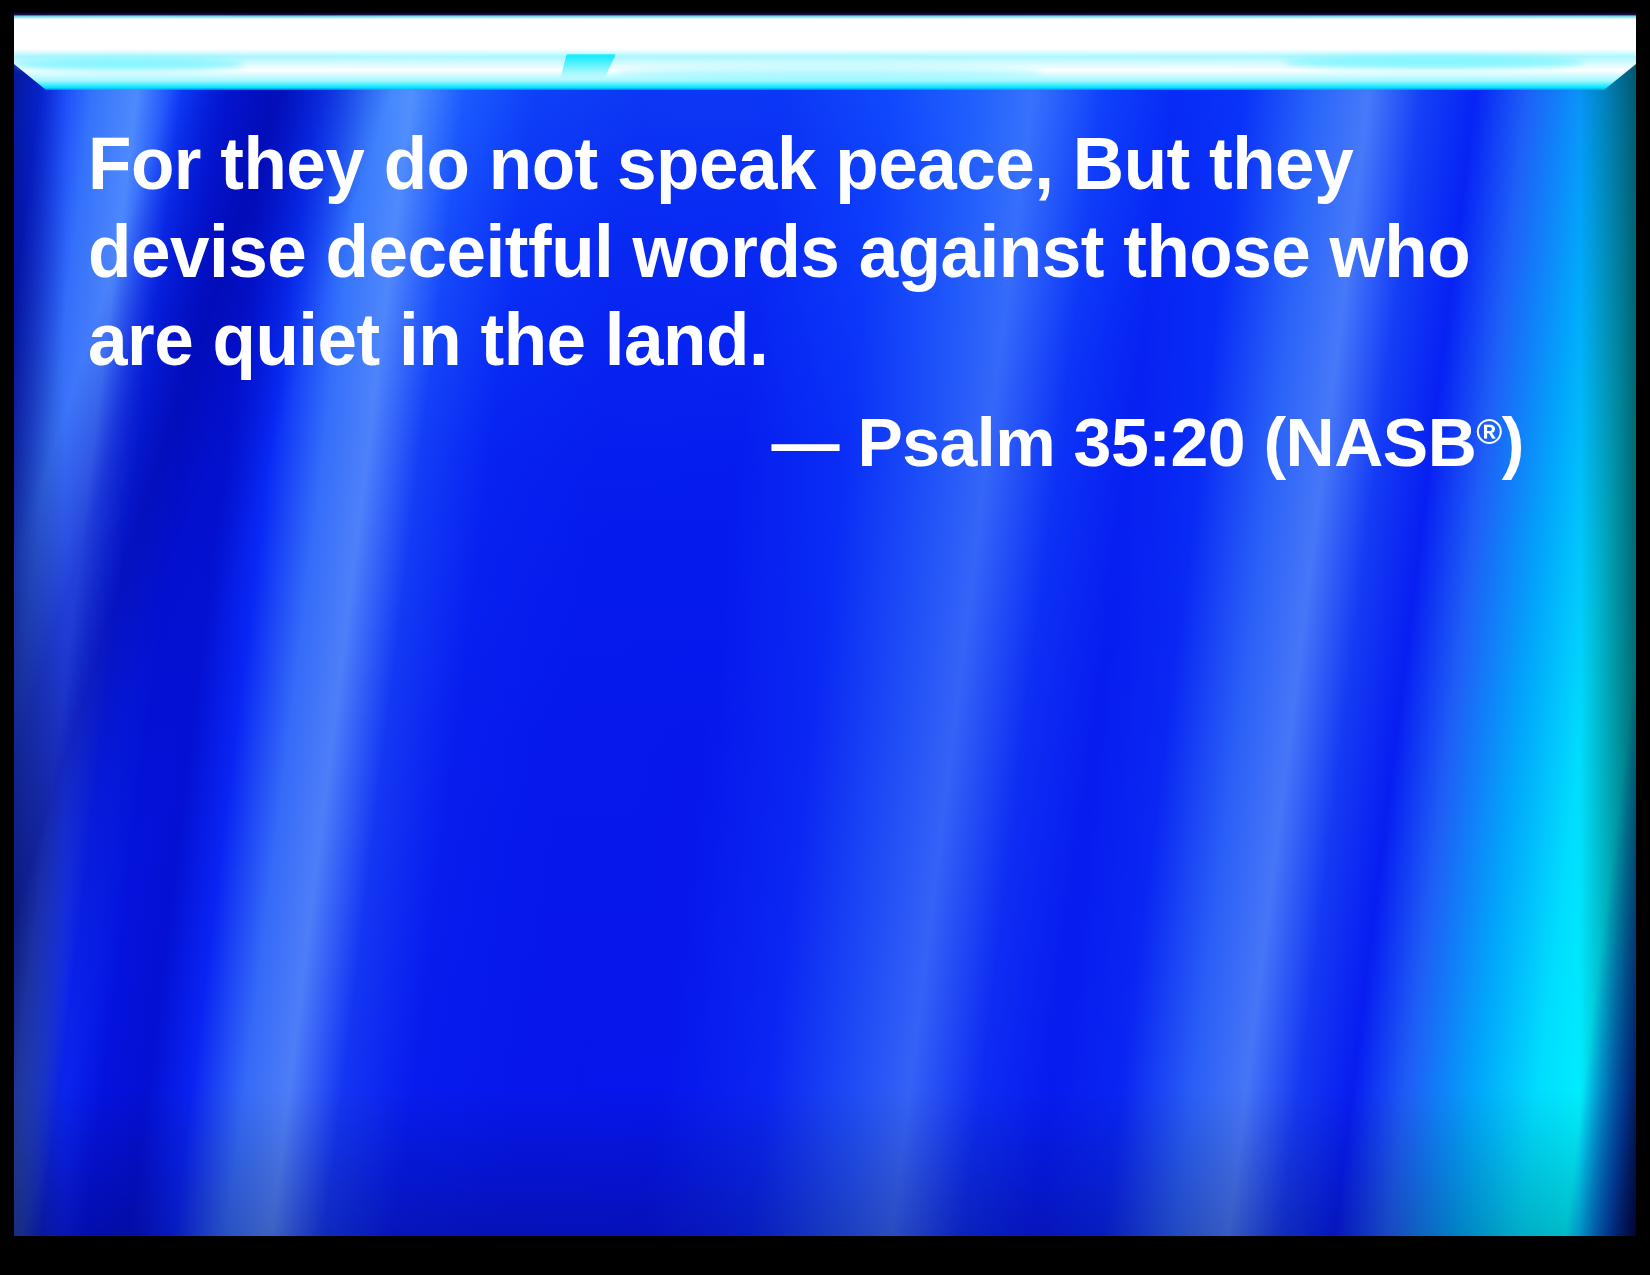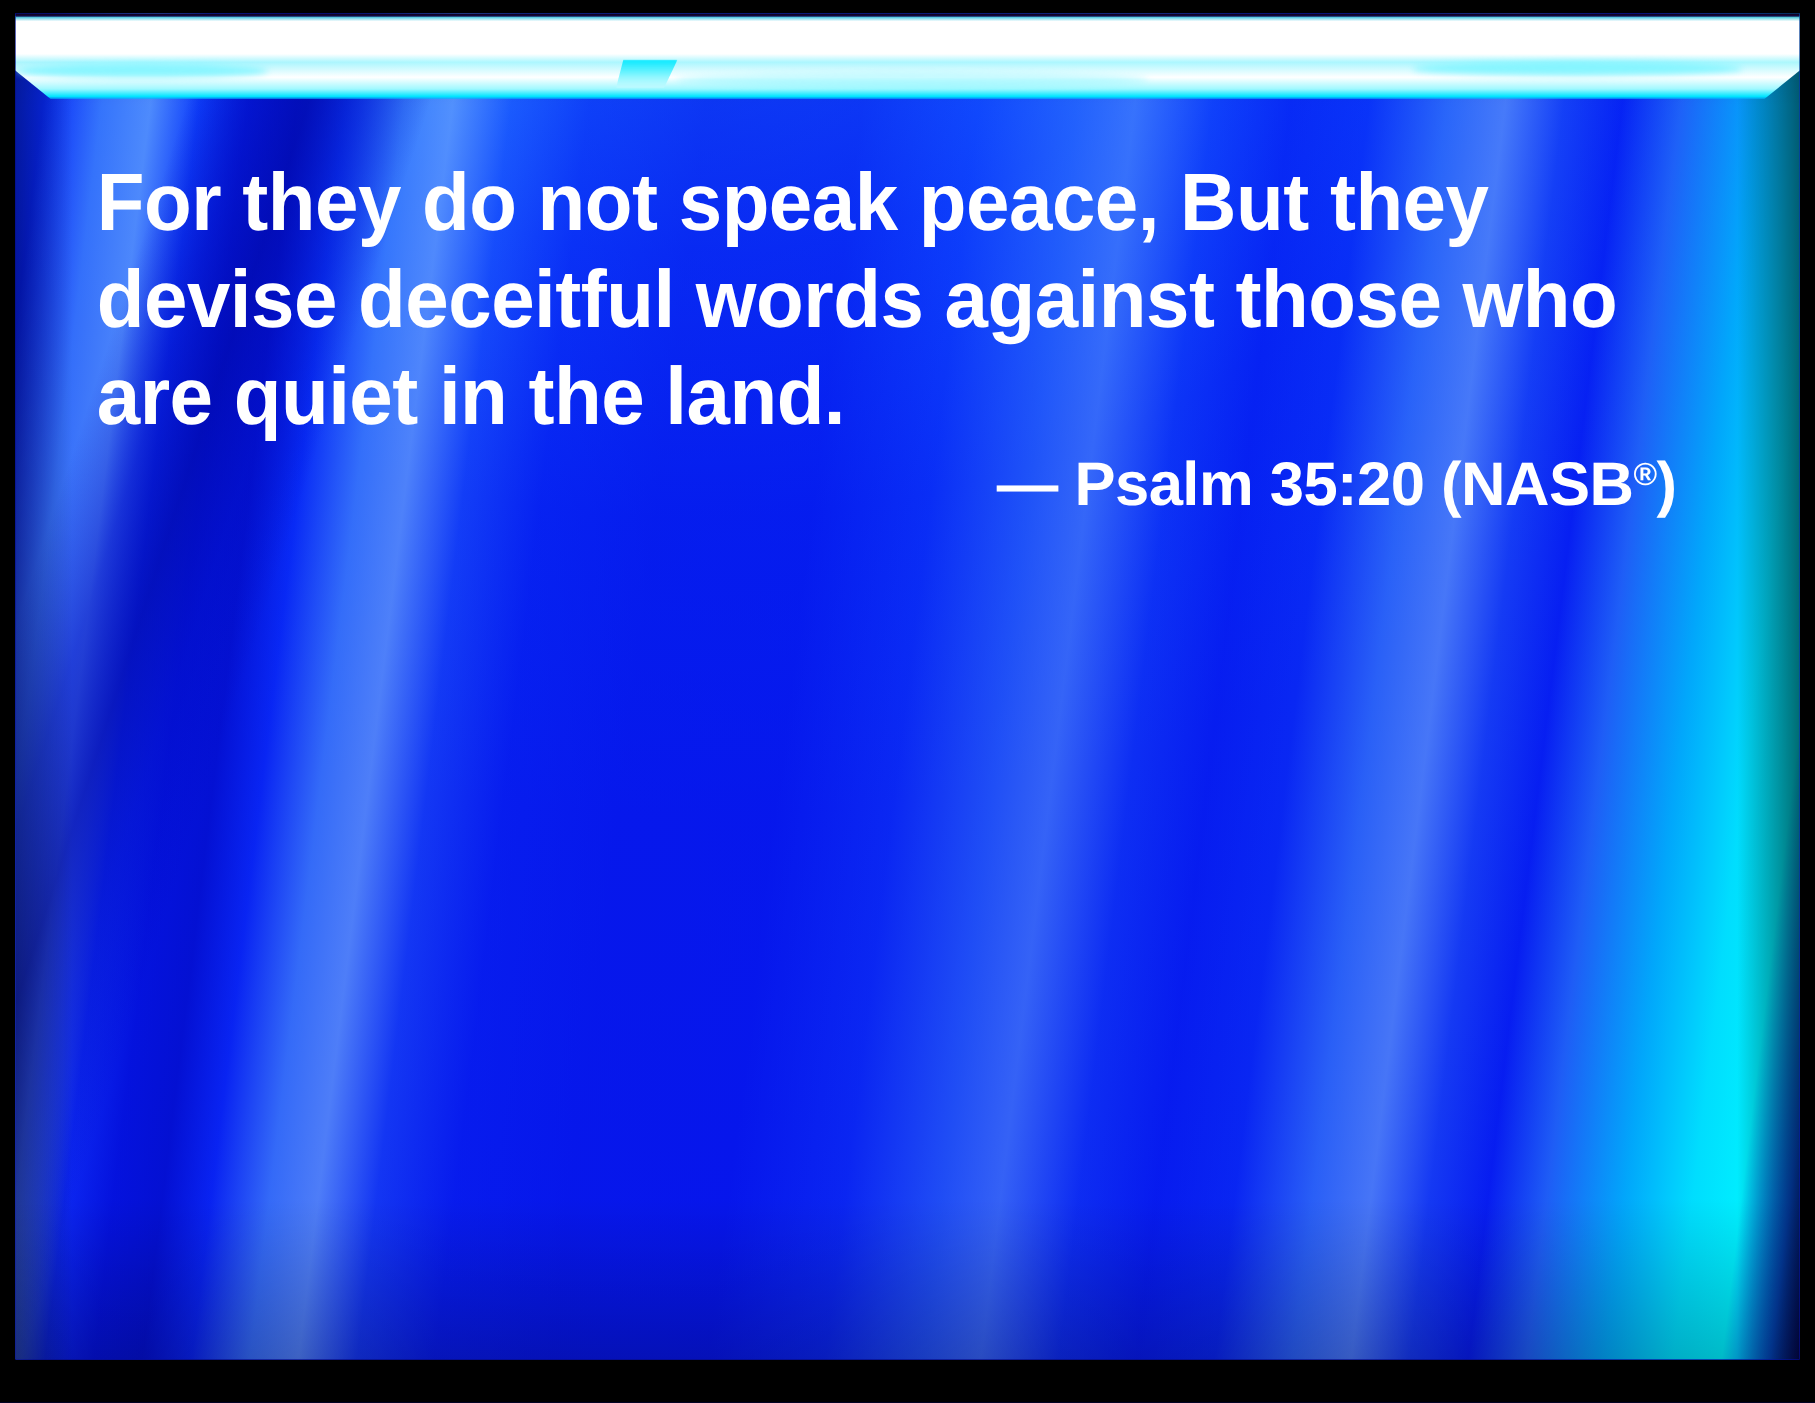--- a/index.html
+++ b/index.html
@@ -185,21 +185,20 @@
     height: 4px;
     background: linear-gradient(180deg,#05000f 0%, #1a0640 60%, rgba(20,6,64,0) 100%);
   }
 
   
   #verse-block {
     position: absolute;
     left: 74px;
     top: 108px;
     width: 1430px;
-    margin-top: 20px;
   }
 
   .verse-line {
     color: #ffffff;
     font-family: "Liberation Sans", "DejaVu Sans", sans-serif;
     font-weight: bold;
     font-size: 74px;
     line-height: 88px;
     letter-spacing: -0.5px;
     white-space: nowrap;
@@ -209,21 +208,21 @@
 
   #attribution {
     position: absolute;
     left: 74px;
     top: 374px;
     width: 1436px;
     text-align: right;
     color: #ffffff;
     font-family: "Liberation Sans", "DejaVu Sans", sans-serif;
     font-weight: bold;
-    font-size: 56px;
+    font-size: 68px;
     line-height: 92px;
     white-space: nowrap;
     letter-spacing: -0.5px;
   }
   #attribution .reg-mark {
     font-size: 0.52em;
     vertical-align: 0.62em;
     font-weight: bold;
   }
 </style>

